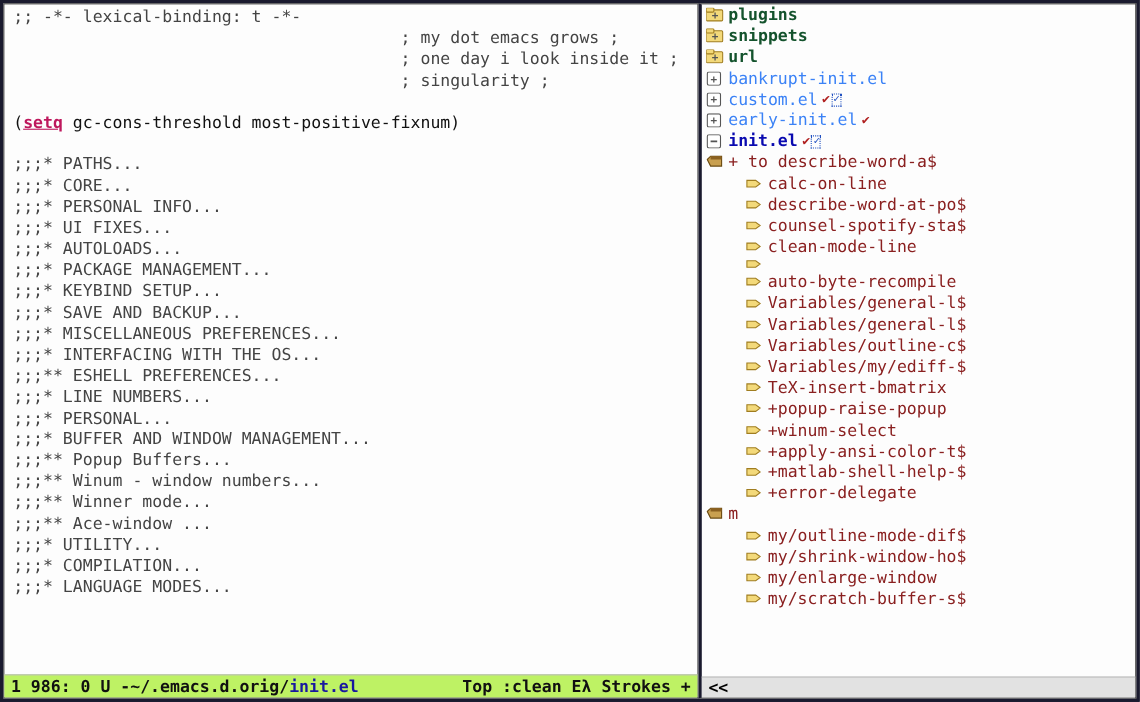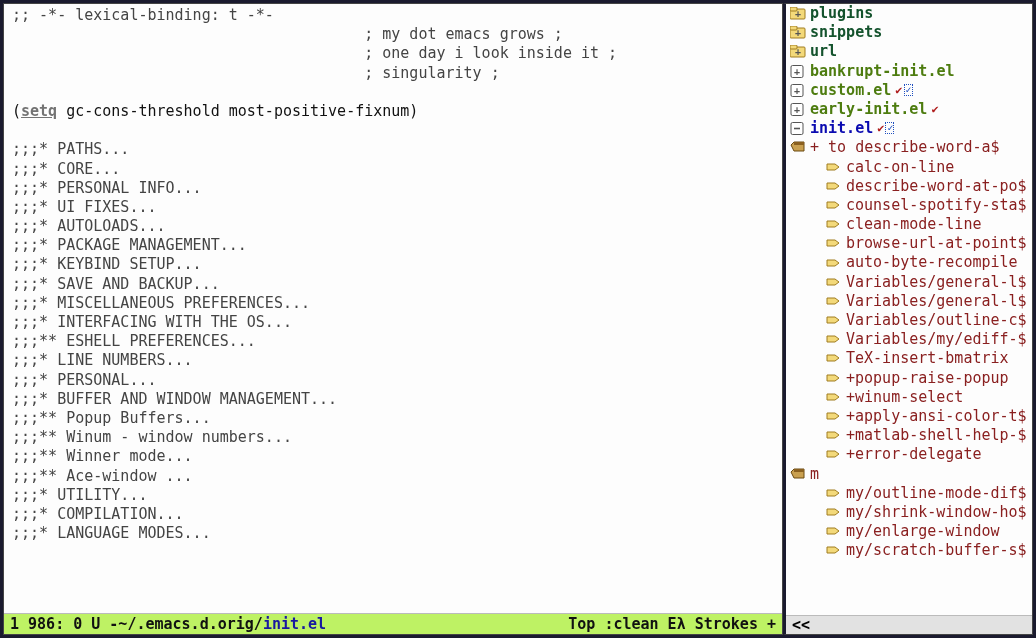--- a/index.html
+++ b/index.html
@@ -9,21 +9,21 @@
     font-size: 15px;
     background: #1a1a2e;
     overflow: hidden;
   }
   .frame {
     display: flex;
     width: 1036px; height: 638px;
     border: 3px solid #1a1a2e;
   }
   .left-pane {
-    width: 780px;
+    width: 632px;
     background: #fdfdfd;
     border: 1px solid #444;
     display: flex; flex-direction: column;
     position: relative;
   }
   .right-pane {
     flex: 1;
     background: #fdfdfd;
     border: 1px solid #444;
     border-left: 3px solid #1a1a2e;
@@ -34,21 +34,21 @@
   .buffer {
     flex: 1;
     padding: 2px 8px 2px 8px;
     white-space: pre;
     line-height: 1.28;
     color: #111;
     overflow: hidden;
     font-weight: 500;
   }
   .comment { color: #444; }
-  .keyword { color: #737373; font-weight: bold; text-decoration: underline; }
+  .keyword { color: #be185d; font-weight: bold; text-decoration: underline; }
   .modeline {
     background: #bef264;
     border-top: 1px solid #bbb;
     padding: 1px 6px;
     font-weight: bold;
     color: #111;
     display: flex;
     gap: 0;
     white-space: pre;
   }
@@ -68,21 +68,21 @@
     font-weight: 500;
   }
   .right-row .label { overflow: hidden; }
   .folder-ic, .file-ic, .tag-ic, .bucket-ic {
     display: inline-block;
     width: 16px; height: 13px;
     flex-shrink: 0;
   }
   .folder-ic svg, .file-ic svg, .tag-ic svg, .bucket-ic svg { display:block; }
   .fname-blue { color: #14532d; font-weight: bold; }
-  .fname-plain { color: #4d7c0f; font-weight: bold; }
+  .fname-plain { color: #3b82f6; font-weight: normal; }
   .fname-red { color: #8a2020; }
   .current-blue { color: #0a0ab0; font-weight: bold; }
   .vc-mark {
     font-size: 12px;
     color: #b02020;
     font-weight: bold;
     letter-spacing: -1px;
   }
   .vc-mark .dotted {
     display:inline-block;
@@ -255,21 +255,20 @@
             </svg>
           </span>
           <span class="fname-red label">clean-mode-line</span>
         </div>
         <div class="right-row indent2">
           <span class="tag-ic">
             <svg width="16" height="12">
               <path d="M1 3 L9 3 L13 6 L9 9 L1 9 Z" fill="#f3d97a" stroke="#a07d20" stroke-width="1"></path>
             </svg>
           </span>
-          <span class="fname-red label">browse-url-at-point$</span>
         </div>
         <div class="right-row indent2">
           <span class="tag-ic">
             <svg width="16" height="12">
               <path d="M1 3 L9 3 L13 6 L9 9 L1 9 Z" fill="#f3d97a" stroke="#a07d20" stroke-width="1"></path>
             </svg>
           </span>
           <span class="fname-red label">auto-byte-recompile</span>
         </div>
         <div class="right-row indent2">

